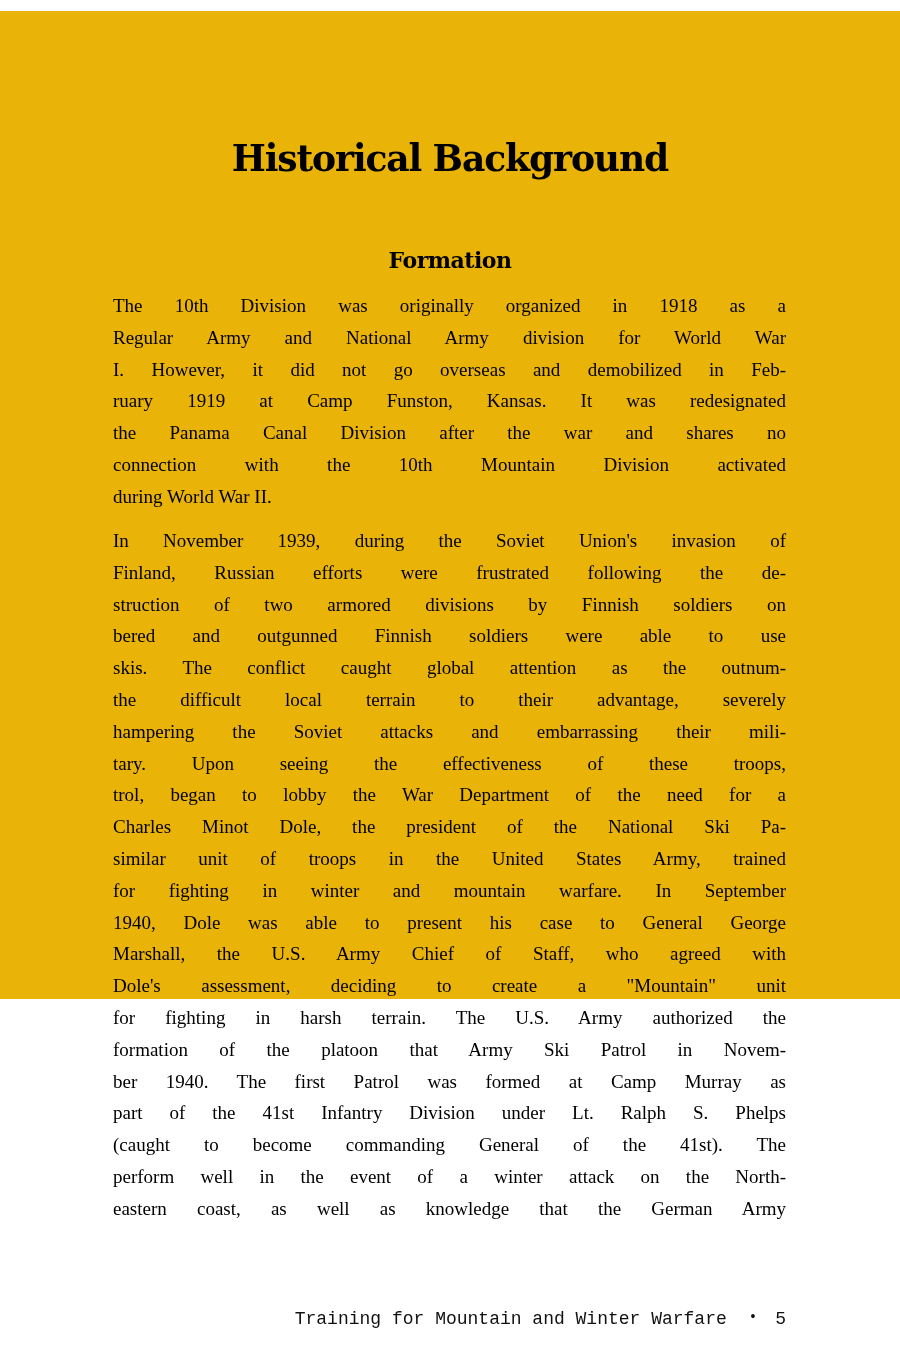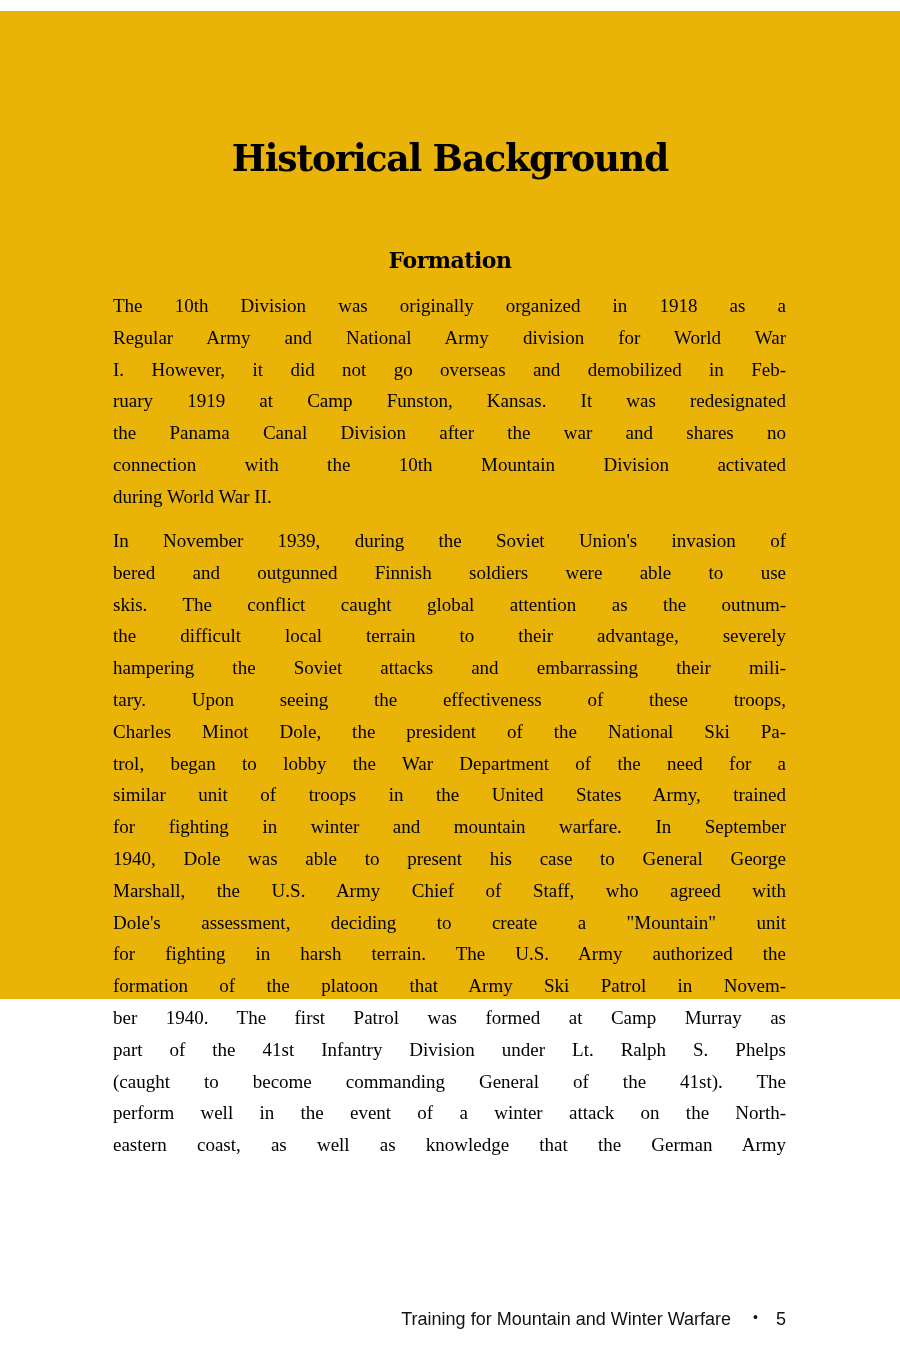--- a/index.html
+++ b/index.html
@@ -21,21 +21,21 @@
   }
   .line {
     display: block; height: 31.8px; text-align: justify; text-align-last: justify;
     white-space: nowrap; overflow: visible;
   }
   .line.last { text-align-last: left; }
   .para1 { top: 279px; }
   .para2 { top: 514px; }
   .footer {
     position: absolute; right: 114px; top: 1298px;
-    font-family: Liberation Sans, sans-serif; font-size: 18px; color: #111;
+    font-family: Liberation Mono, monospace; font-size: 18px; color: #111;
     display: flex; 
   }
   .footer .bullet { margin: 0 18px 0 22px; font-size: 14px; }
 </style>
 </head>
 <body>
 
 <div class="page">
   <h1 class="title" style="margin:0;">Historical Background</h1>
   <h2 class="subtitle" style="margin:0;">Formation</h2>
@@ -45,27 +45,29 @@
     <span class="line">Regular Army and National Army division for World War</span>
     <span class="line">I. However, it did not go overseas and demobilized in Feb-</span>
     <span class="line">ruary 1919 at Camp Funston, Kansas. It was redesignated</span>
     <span class="line">the Panama Canal Division after the war and shares no</span>
     <span class="line">connection with the 10th Mountain Division activated</span>
     <span class="line last">during World War II.</span>
   </div>
 
   <div class="body para2">
     <span class="line">In November 1939, during the Soviet Union's invasion of</span>
+    <span class="line">Finland, Russian efforts were frustrated following the de-</span>
+    <span class="line">struction of two armored divisions by Finnish soldiers on</span>
     <span class="line">bered and outgunned Finnish soldiers were able to use</span>
     <span class="line">skis. The conflict caught global attention as the outnum-</span>
     <span class="line">the difficult local terrain to their advantage, severely</span>
     <span class="line">hampering the Soviet attacks and embarrassing their mili-</span>
     <span class="line">tary. Upon seeing the effectiveness of these troops,</span>
+    <span class="line">trol, began to lobby the War Department of the need for a</span>
     <span class="line">Charles Minot Dole, the president of the National Ski Pa-</span>
-    <span class="line">trol, began to lobby the War Department of the need for a</span>
     <span class="line">similar unit of troops in the United States Army, trained</span>
     <span class="line">for fighting in winter and mountain warfare. In September</span>
     <span class="line">1940, Dole was able to present his case to General George</span>
     <span class="line">Marshall, the U.S. Army Chief of Staff, who agreed with</span>
     <span class="line">Dole's assessment, deciding to create a "Mountain" unit</span>
     <span class="line">for fighting in harsh terrain. The U.S. Army authorized the</span>
     <span class="line">formation of the platoon that Army Ski Patrol in Novem-</span>
     <span class="line">ber 1940. The first Patrol was formed at Camp Murray as</span>
     <span class="line">part of the 41st Infantry Division under Lt. Ralph S. Phelps</span>
     <span class="line">(caught to become commanding General of the 41st). The</span>

